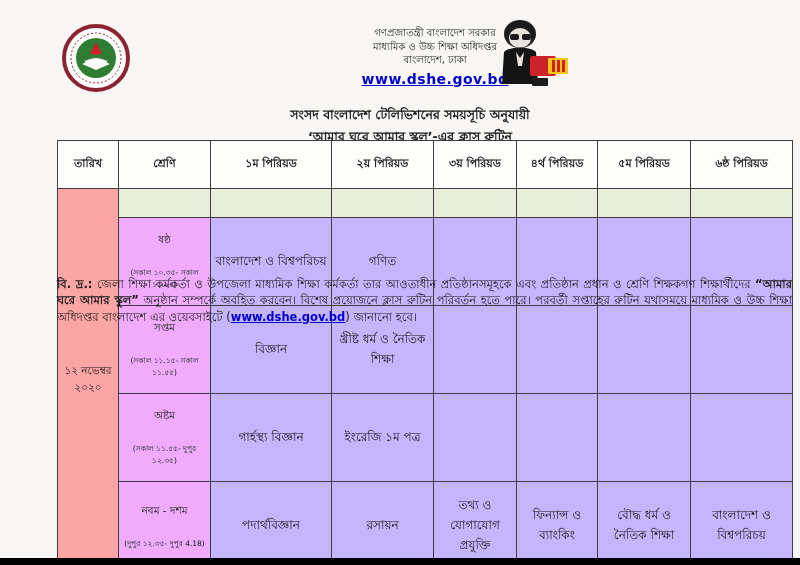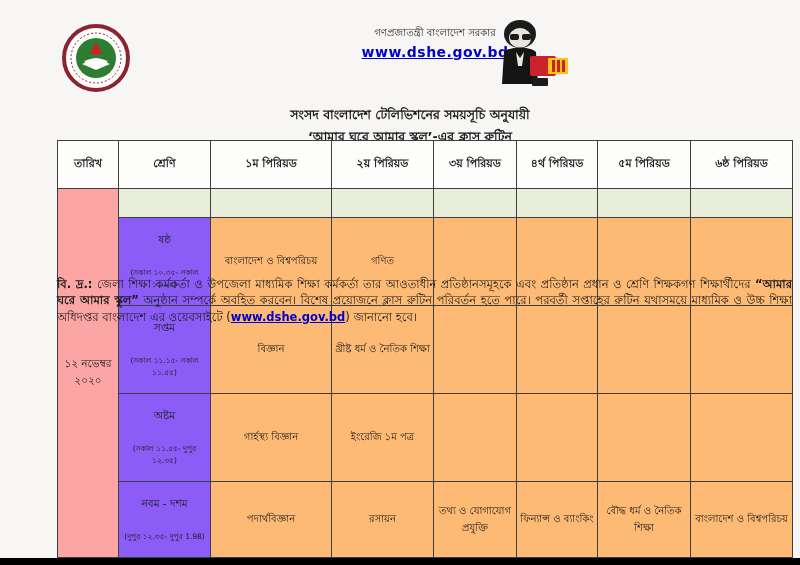--- a/index.html
+++ b/index.html
@@ -33,22 +33,22 @@
   table.routine td, table.routine th {
     border:1px solid #3e3e3e; text-align:center; vertical-align:middle;
     padding:14px 2px; overflow:hidden;
   }
   table.routine th { font-size:11px; font-weight:bold; height:18px; background:#fdfdfc; }
   tr.spacer-row td { height:13px; background:#e8eed9; }
   tr.spacer-row td.date-cell { background:#fca5a5; }
   td.date-cell { font-size:10.5px; background:#fdfdfc; }
   td.class-cell .cname { font-size:10.5px; }
   td.class-cell .ctime { font-size:7.5px; margin-top:18px; }
-  td.subject { font-size:10px; height:28px; background:#fdba74; }
-  td.class-cell { background:#8b5cf6; height:28px; }
+  td.subject { font-size:12px; height:28px; background:#c4b5fd; }
+  td.class-cell { background:#f0abfc; height:28px; }
 
   
   .note {
     position:absolute; left:57px; top:276px; width:735px;
     font-size:11.5px; line-height:1.42; text-align:justify;
   }
   .note b { font-weight:bold; }
   .note a { color:#0000cc; font-weight:bold; text-decoration:underline; }
 
   
@@ -68,20 +68,22 @@
     <circle cx="34" cy="34" r="25" fill="none" stroke="#8b2432" stroke-width="1" stroke-dasharray="2 2"></circle>
     <circle cx="34" cy="34" r="20" fill="#2e7d32"></circle>
     <path d="M20 40 L34 34 L48 40 L34 46 Z" fill="#fdfdfc"></path>
     <path d="M22 38 C28 33 40 33 46 38 L34 43 Z" fill="#fff"></path>
     <path d="M34 18 L40 30 L28 30 Z" fill="#cc2229"></path>
     <circle cx="34" cy="27" r="4" fill="#cc2229"></circle>
   </svg>
 
   <div class="hdr-center">
     <div class="hdr-line">গণপ্রজাতন্ত্রী বাংলাদেশ সরকার</div>
+    <div class="hdr-line">মাধ্যমিক ও উচ্চ শিক্ষা অধিদপ্তর</div>
+    <div class="hdr-line">বাংলাদেশ, ঢাকা</div>
     <a class="hdr-site" href="#">www.dshe.gov.bd</a>
   </div>
 
   <svg class="mujib" viewBox="0 0 86 72">
     <ellipse cx="34" cy="16" rx="16" ry="14" fill="#1b1b1b"></ellipse>
     <ellipse cx="34" cy="20" rx="11" ry="10" fill="#e9e4dc"></ellipse>
     <rect x="24" y="16" width="9" height="6" rx="2" fill="#1b1b1b"></rect>
     <rect x="36" y="16" width="9" height="6" rx="2" fill="#1b1b1b"></rect>
     <path d="M18 34 C24 28 44 28 50 34 L52 66 L16 66 Z" fill="#141414"></path>
     <path d="M30 34 L34 40 L38 34 L36 48 L32 48 Z" fill="#e9e4dc"></path>
@@ -162,21 +164,21 @@
       <td class="subject">গার্হস্থ্য বিজ্ঞান</td>
       <td class="subject">ইংরেজি ১ম পত্র</td>
       <td class="subject"></td>
       <td class="subject"></td>
       <td class="subject"></td>
       <td class="subject"></td>
     </tr>
     <tr>
       <td class="class-cell">
         <div class="cname">নবম - দশম</div>
-        <div class="ctime">(দুপুর ১২.৩৫- দুপুর 1.98)</div>
+        <div class="ctime">(দুপুর ১২.৩৫- দুপুর 4.18)</div>
       </td>
       <td class="subject">পদার্থবিজ্ঞান</td>
       <td class="subject">রসায়ন</td>
       <td class="subject">তথ্য ও যোগাযোগ প্রযুক্তি</td>
       <td class="subject">ফিন্যান্স ও ব্যাংকিং</td>
       <td class="subject">বৌদ্ধ ধর্ম ও নৈতিক শিক্ষা</td>
       <td class="subject">বাংলাদেশ ও বিশ্বপরিচয়</td>
     </tr>
   </tbody>
     </table>

